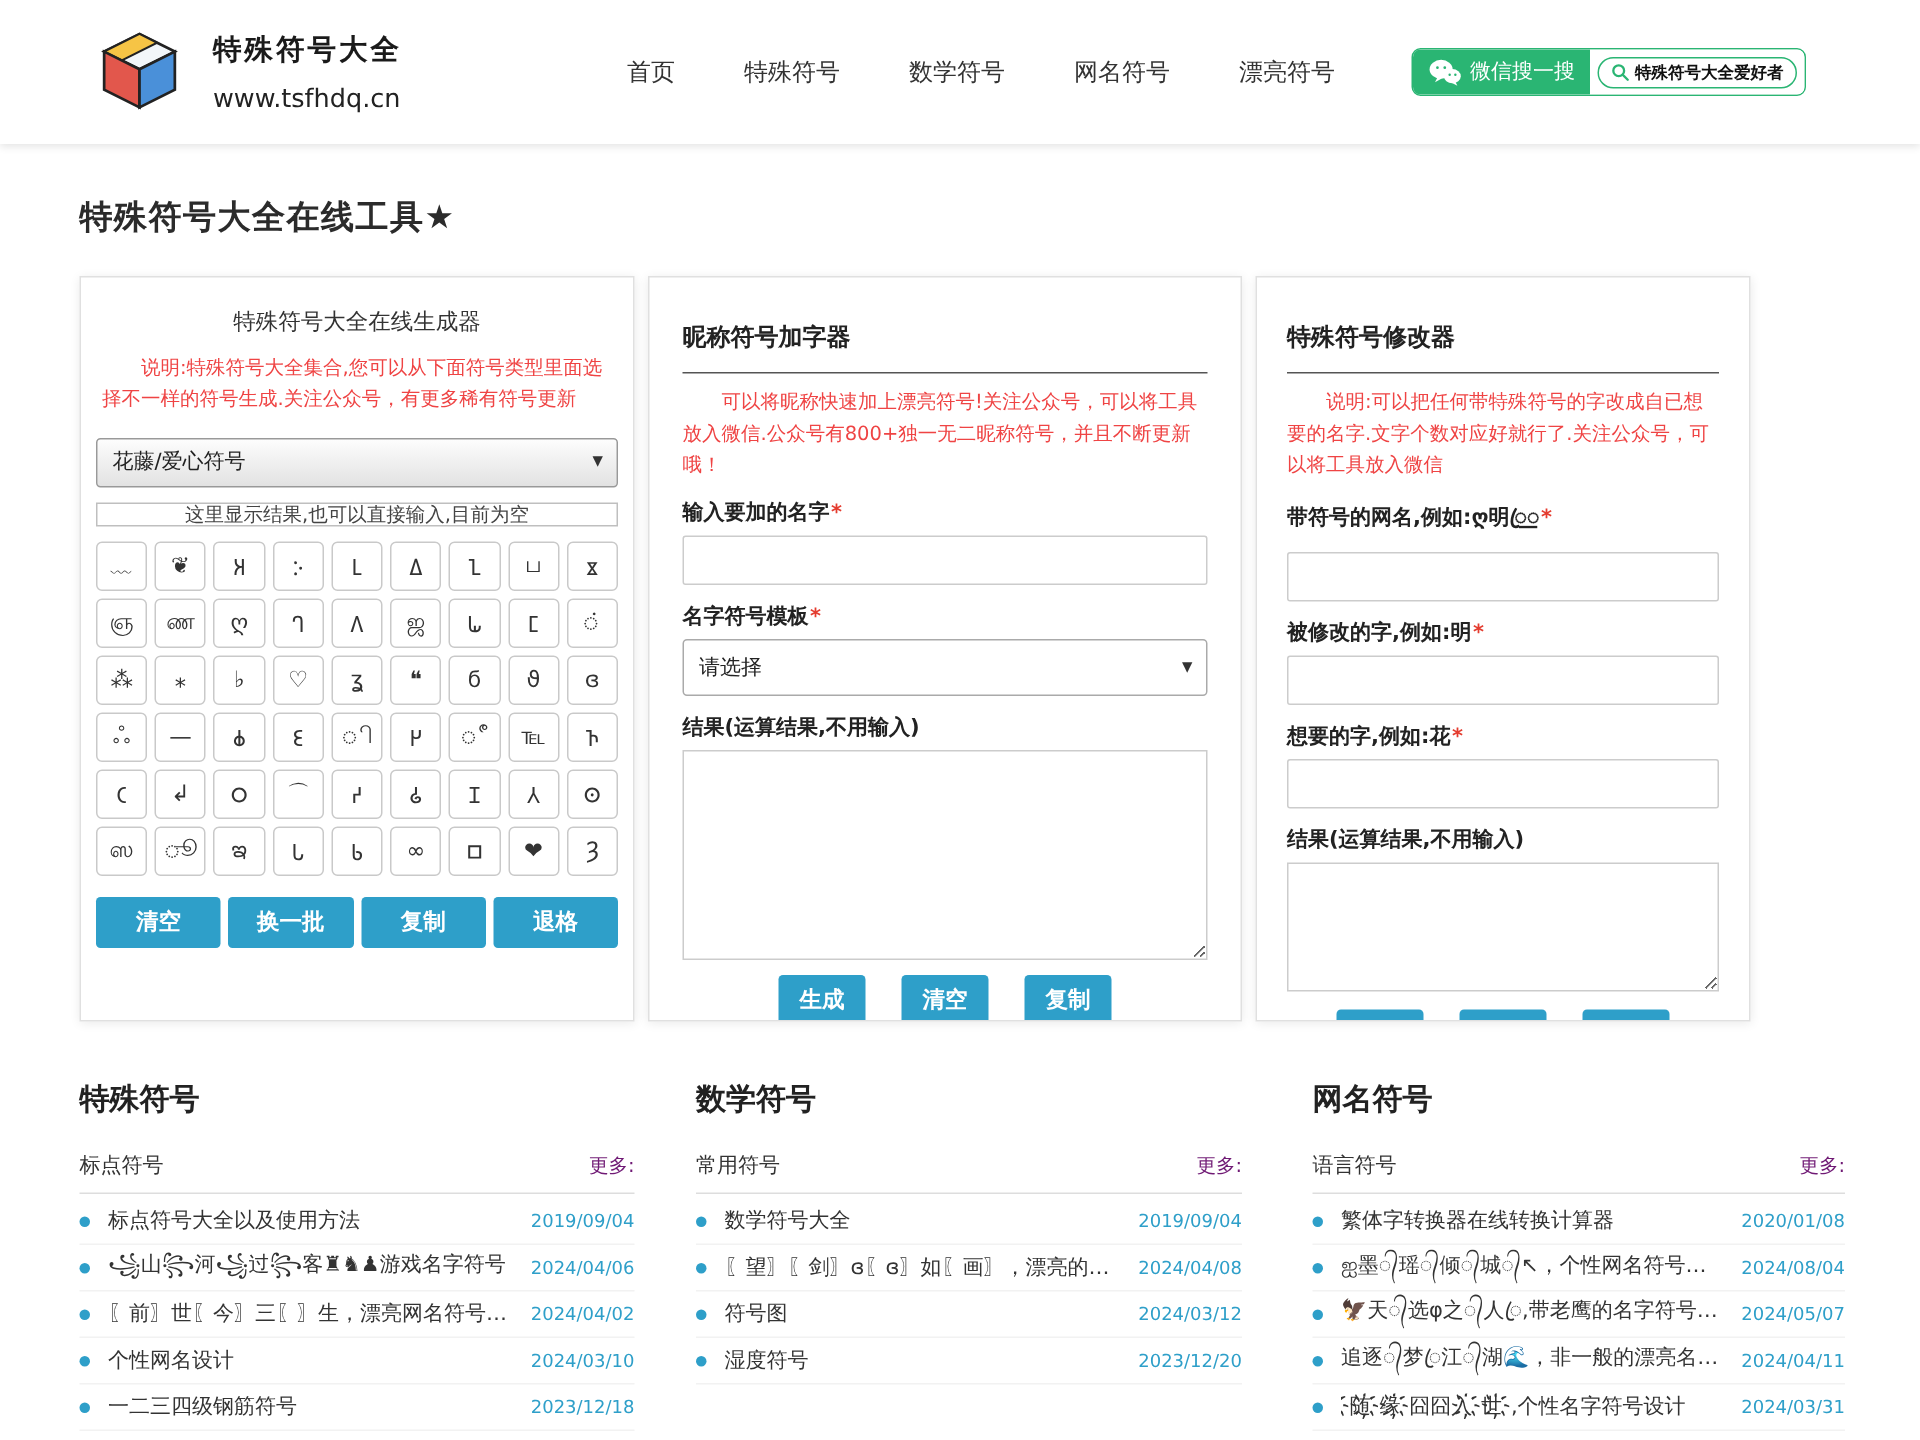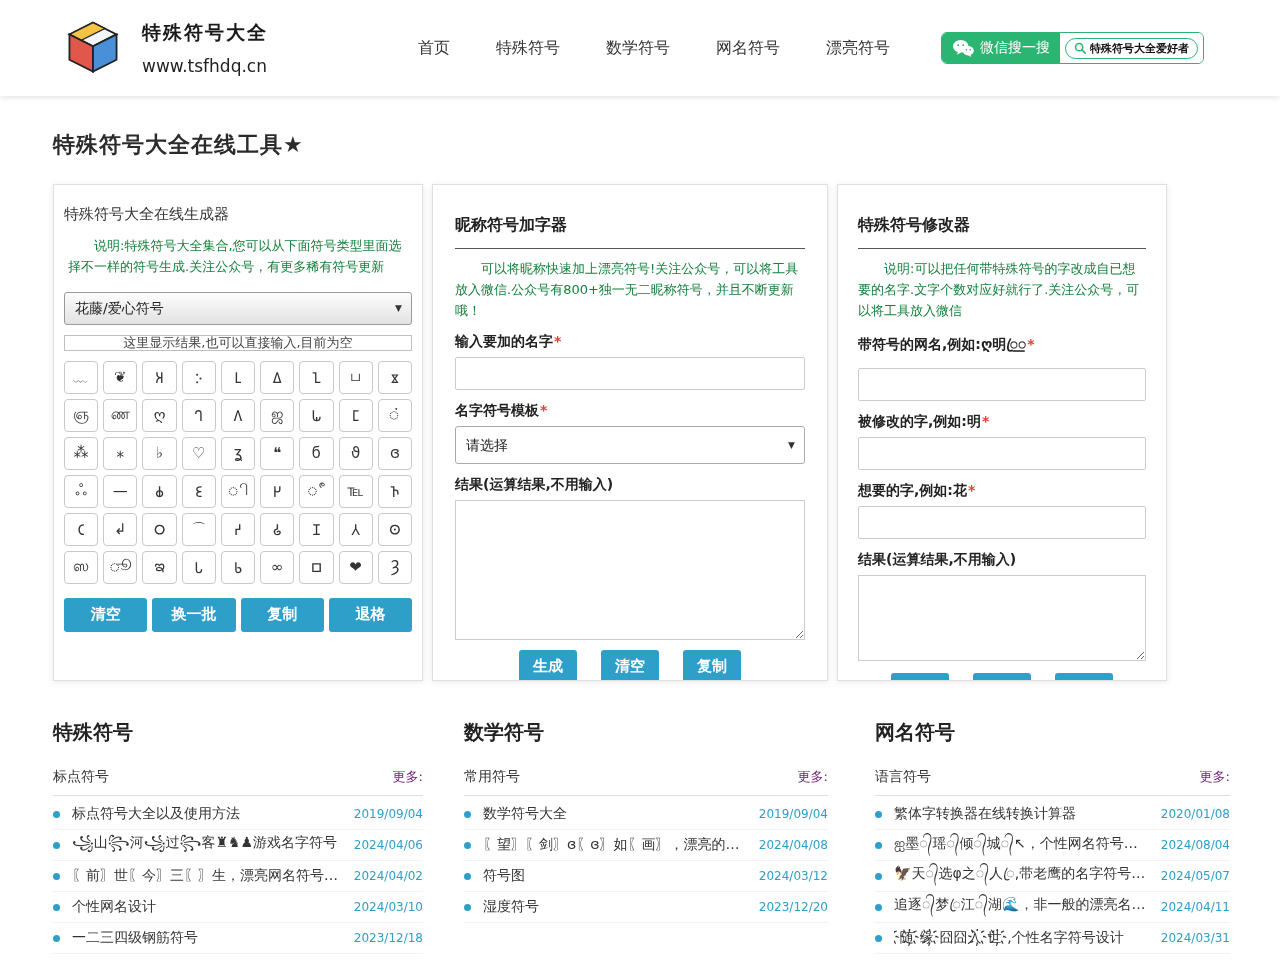--- a/index.html
+++ b/index.html
@@ -25,22 +25,22 @@
   .wx-box { background:#fff; display:flex; align-items:center; padding:0 5px; cursor:pointer; }
   .wx-pill { border:1px solid #2ab573; border-radius:12px; display:flex; align-items:center; gap:4px; padding:2px 8px; font-size:11px; font-weight:700; color:#111; white-space:nowrap; }
   
   .page-title { font-size:22px; font-weight:700; color:#2b2b2b; margin:34px 0 0 53px; letter-spacing:1px; }
   
   .panels { display:flex; gap:9px; padding:0 47px 0 53px; margin-top:24px; }
   .panel { background:#fff; border:1px solid #e0e0e0; box-shadow:0 1px 7px rgba(0,0,0,.09); height:497px; overflow:hidden; }
   .p1 { width:370px; padding:12px 10px; }
   .p2 { width:396px; padding:12px 22px; }
   .p3 { width:330px; padding:12px 20px; }
-  .p1-title { font-size:15px; font-weight:400; text-align:left; margin-top:8px; color:#333; }
-  .desc { font-size:13px; color:#15803d; line-height:1.6; margin-top:10px; text-indent:2em; }
+  .p1-title { font-size:15px; font-weight:400; text-align:center; margin-top:8px; color:#333; }
+  .desc { font-size:13px; color:#ef4444; line-height:1.6; margin-top:10px; text-indent:2em; }
   .p1 .desc { margin:12px 4px 0; }
   .sel-wrap { position:relative; margin-top:14px; }
   .sel {
     width:100%; height:33px; appearance:none; -webkit-appearance:none;
     border:1px solid #999; border-radius:3px; padding:0 10px; font-size:14px;
     font-family:inherit; color:#222; background:linear-gradient(#fdfdfd,#e2e2e2); cursor:pointer;
   }
   .sel-white { height:38px; background:#fff; border:1px solid #aaa; }
   .arrow { position:absolute; right:10px; top:50%; transform:translateY(-50%); font-size:9px; color:#333; pointer-events:none; }
   .result-box { margin-top:10px; border:1px solid #bfbfbf; height:16px; display:flex; align-items:center; justify-content:center; font-size:13px; color:#444; cursor:text; }

